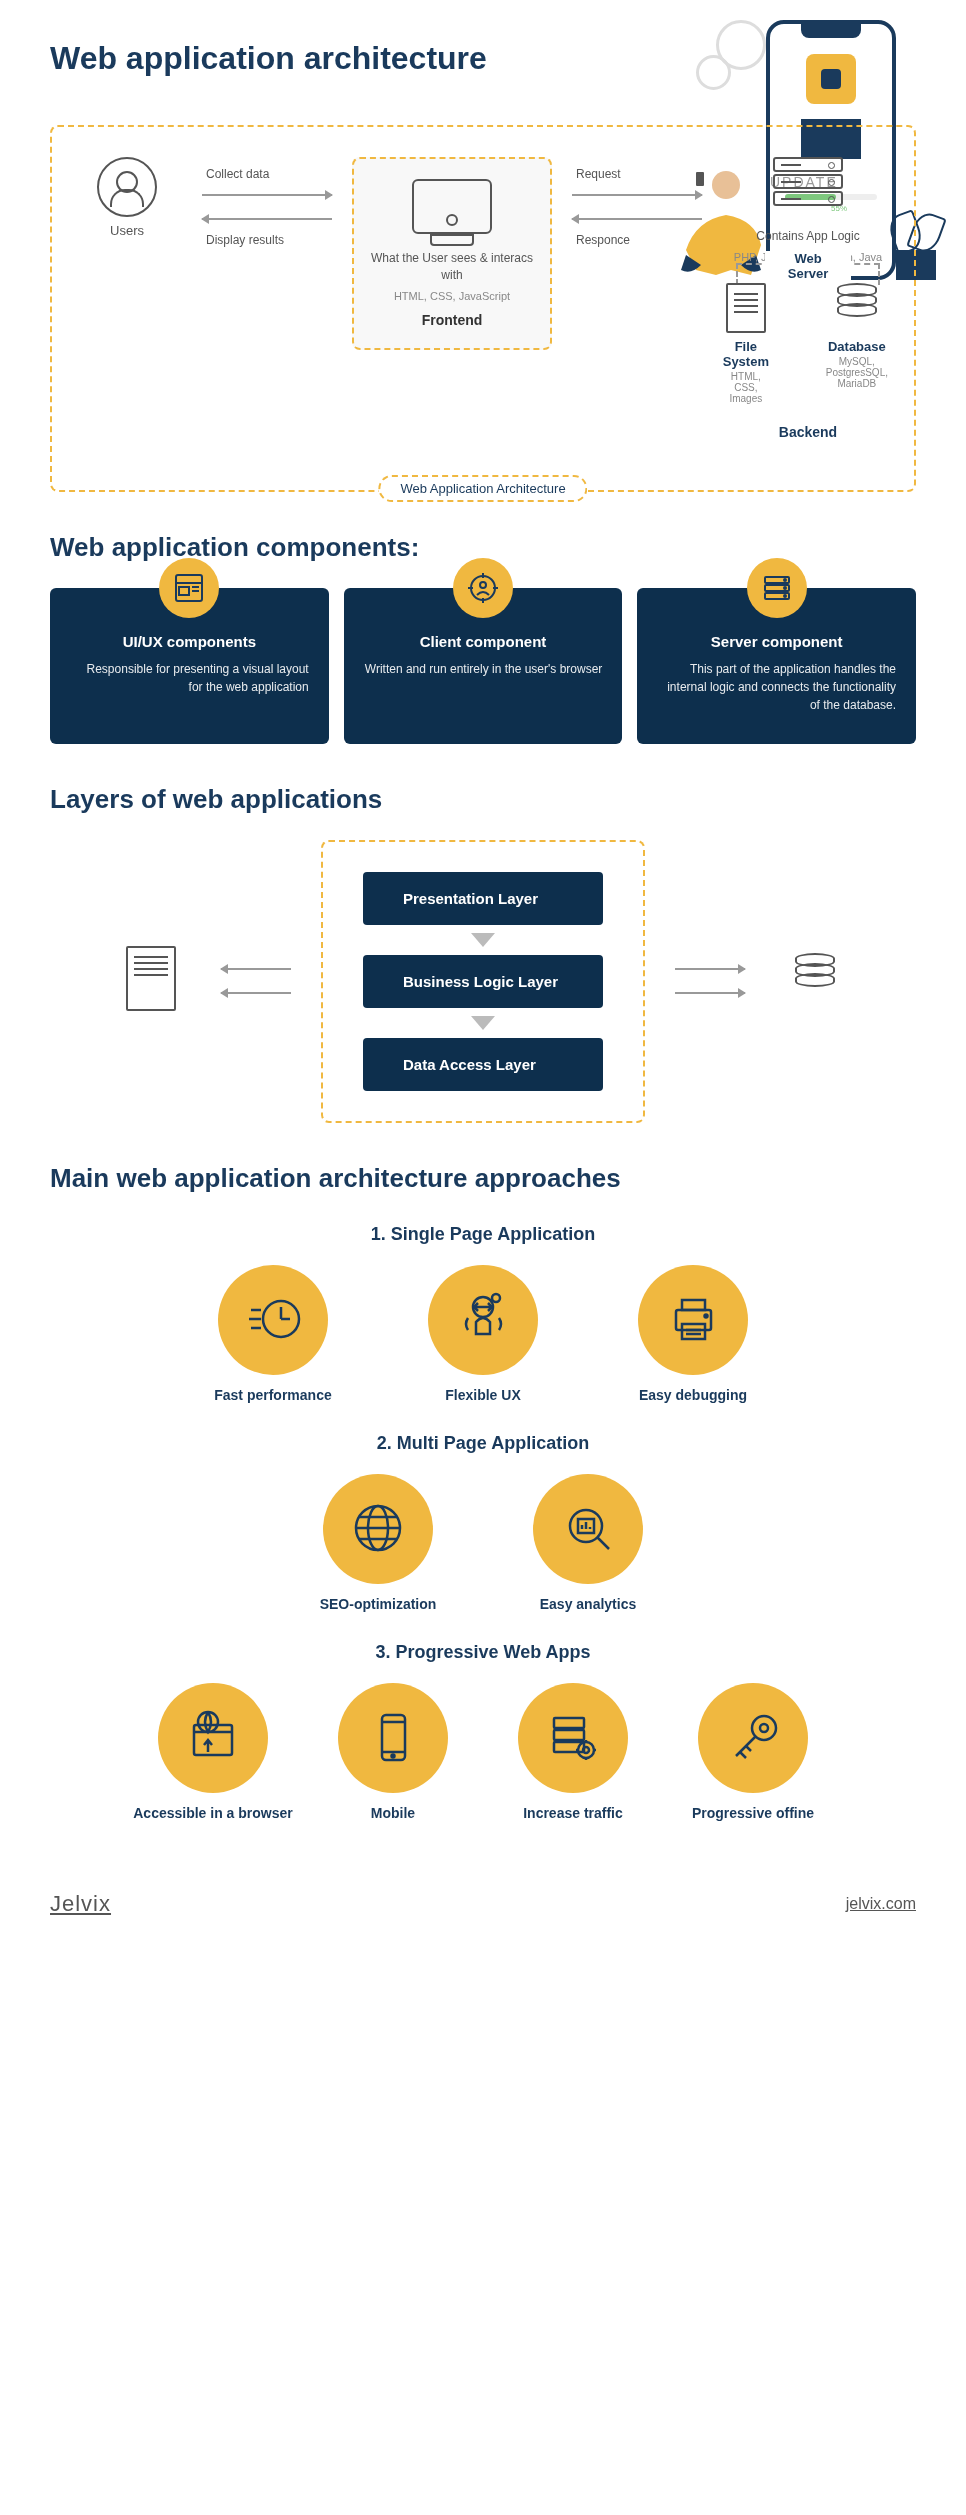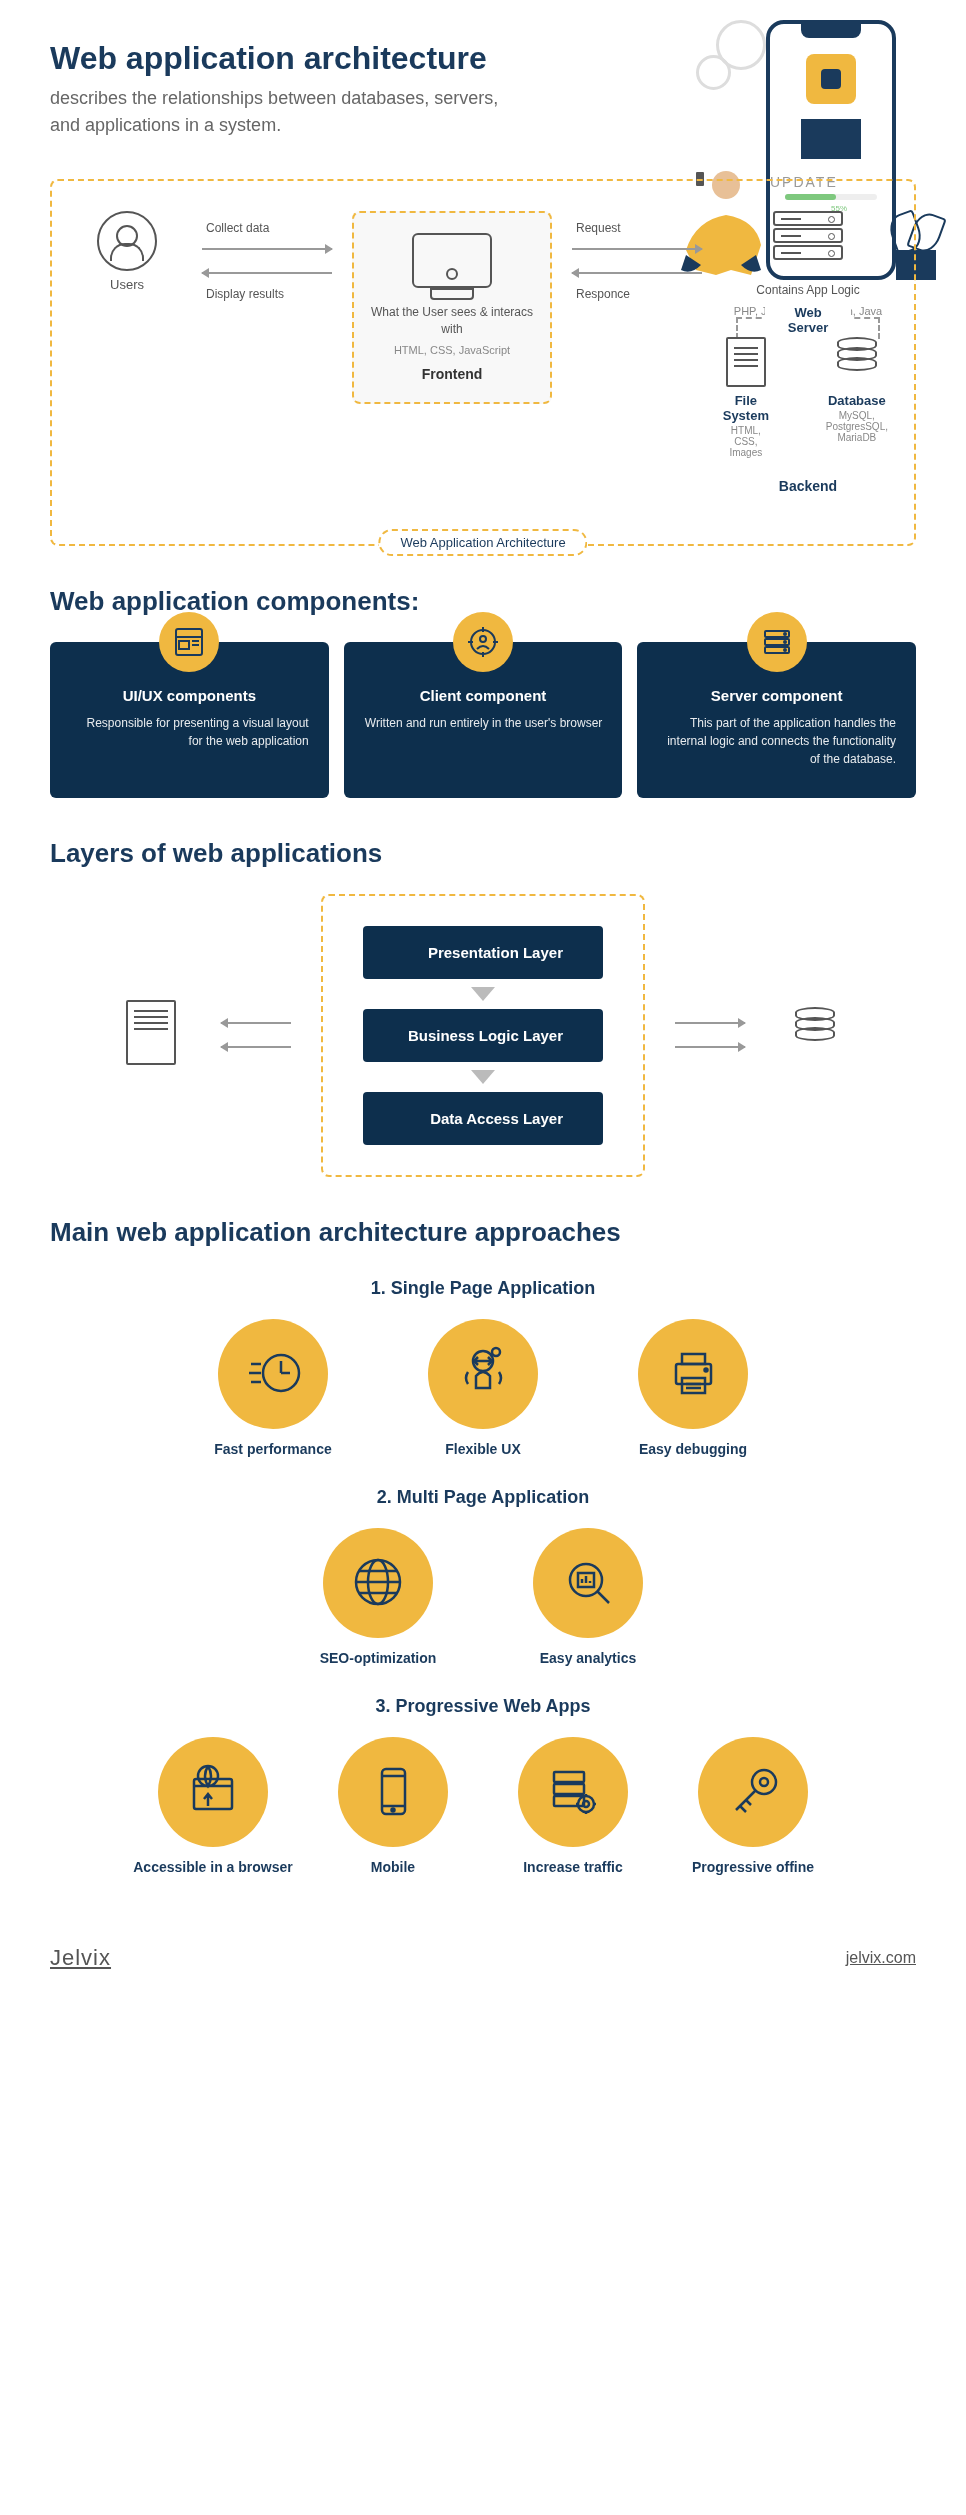--- a/index.html
+++ b/index.html
@@ -73,40 +73,39 @@
 .comp-card { flex: 1; background: #0d2f4d; color: #fff; padding: 45px 20px 30px; border-radius: 6px; text-align: center; position: relative; }
 .comp-icon { position: absolute; top: -30px; left: 50%; transform: translateX(-50%); width: 60px; height: 60px; background: #f0b840; border-radius: 50%; display: flex; align-items: center; justify-content: center; }
 .comp-icon svg { width: 30px; height: 30px; stroke: #1a3a5c; fill: none; stroke-width: 2; }
 .comp-title { font-size: 15px; font-weight: 700; margin-bottom: 10px; }
 .comp-desc { font-size: 12px; line-height: 1.5; opacity: 0.9; text-align: right; }
 
 .layers { display: flex; align-items: center; justify-content: center; gap: 30px; margin: 20px 0; }
 .file-side { width: 80px; height: 90px; position: relative; }
 .file-side .file-icon { width: 50px; height: 65px; margin: 10px auto; }
 .layers-box { padding: 30px 40px; }
-.layer-item { background: #0d2f4d; color: #fff; padding: 18px 40px; border-radius: 4px; font-size: 15px; font-weight: 600; text-align: right; min-width: 240px; }
+.layer-item { background: #0d2f4d; color: #fff; padding: 18px 40px; border-radius: 4px; font-size: 15px; font-weight: 600; text-align: left; min-width: 240px; }
 .layer-arrow { width: 0; height: 0; border-left: 12px solid transparent; border-right: 12px solid transparent; border-top: 14px solid #bbb; margin: 8px auto; }
 .db-side { width: 80px; text-align: center; }
 .side-arrows { width: 70px; }
 .approach-title { font-size: 18px; font-weight: 700; color: #1a3a5c; margin: 30px 0 20px; text-align: center; }
 .approach-row { display: flex; justify-content: center; gap: 50px; }
 .approach-item { width: 160px; text-align: center; }
 .approach-icon { width: 110px; height: 110px; background: #f0b840; border-radius: 50%; margin: 0 auto 12px; display: flex; align-items: center; justify-content: center; }
 .approach-icon svg { width: 55px; height: 55px; stroke: #1a3a5c; fill: none; stroke-width: 2.5; }
 .approach-label { font-size: 14px; font-weight: 600; color: #1a3a5c; }
 
 .footer { display: flex; justify-content: space-between; align-items: center; margin-top: 50px; padding-top: 20px; font-size: 16px; color: #555; text-decoration: underline; }
 .footer-logo { font-size: 22px; letter-spacing: 1px; }
 </style>
 </head>
 <body>
 
 <div class="header">
   <h1>Web application architecture</h1>
-  <p>describes the relationships between databases, servers, and applications in a system.</p>
   <div class="hero-illust">
     <div class="gear gear1"></div>
     <div class="gear gear2"></div>
     <div class="phone-frame">
       <div class="phone-notch"></div>
       <div class="phone-app"></div>
       <div class="phone-box"></div>
       <div class="phone-text">UPDATE</div>
       <div class="phone-bar"></div>
       <div class="phone-pct">55%</div>

